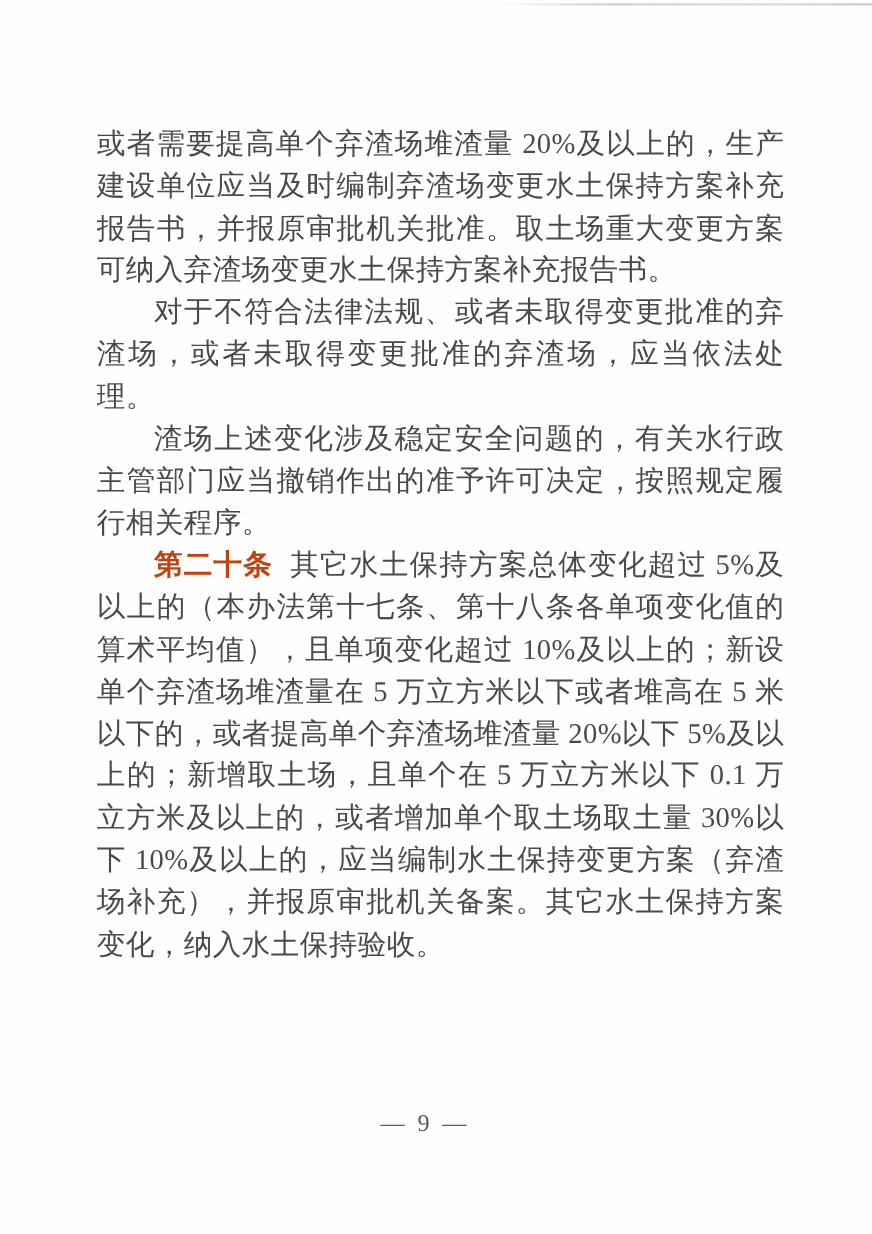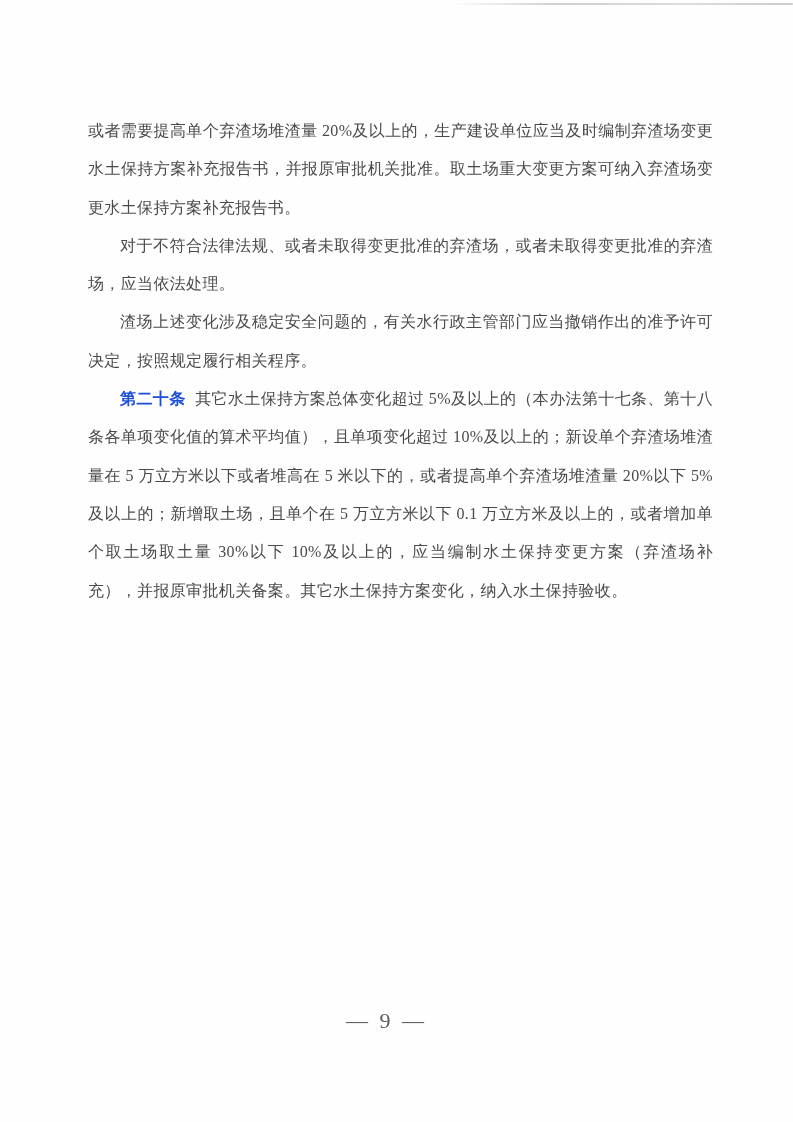--- a/index.html
+++ b/index.html
@@ -28,37 +28,37 @@
       rgba(120,120,125,0.35) 30%,
       rgba(120,120,125,0.25) 70%,
       rgba(120,120,125,0.38) 100%);
     border-radius: 1px;
   }
   .content {
     position: absolute;
     left: 88px;
     top: 112px;
     width: 625px;
-    font-size: 16px;
+    font-size: 26px;
     line-height: 38.3px;
     letter-spacing: 0.35px;
     text-align: justify;
     text-justify: inter-ideograph;
     color: #4a4a4a;
   }
   .para {
     margin: 0;
     text-indent: 2em;
   }
   .para.no-indent {
     text-indent: 0;
   }
   .article-no {
     font-weight: bold;
-    color: #1d4ed8;
+    color: #c2410c;
     margin-right: 0.6em;
   }
   .footer {
     position: absolute;
     left: 0;
     right: 20px;
     top: 1008px;
     text-align: center;
     font-size: 22px;
     color: #5a5a5a;

